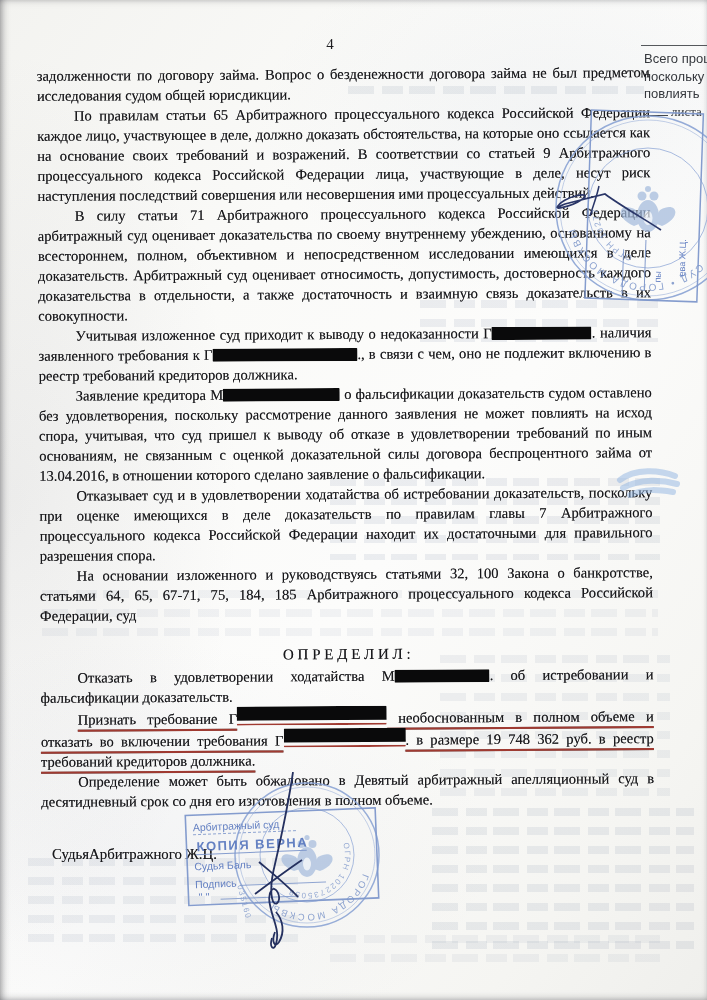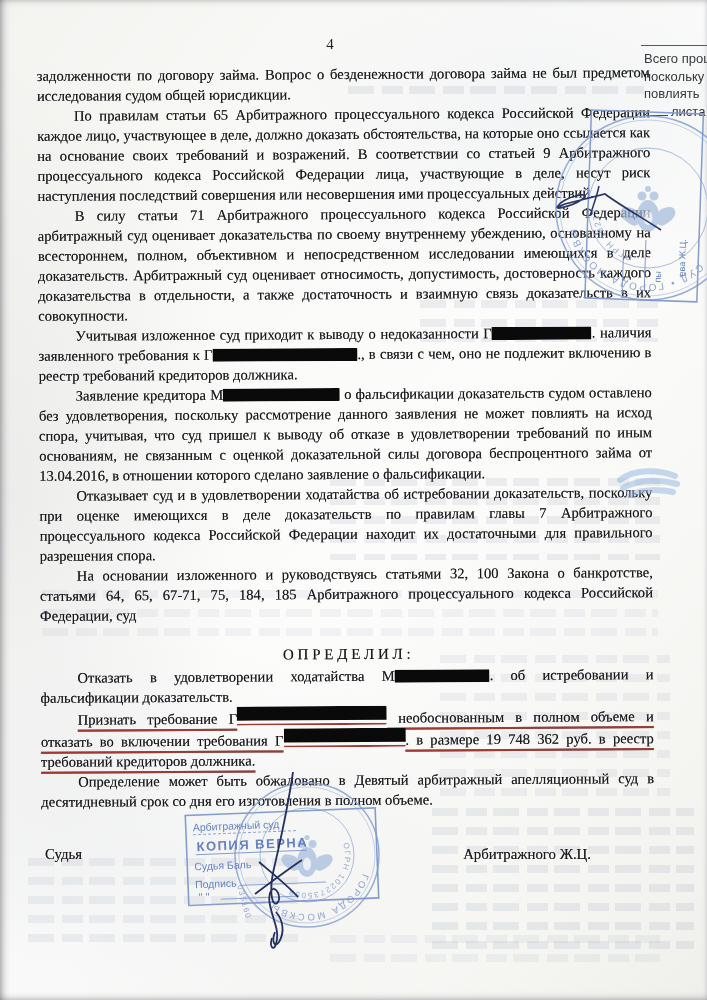--- a/index.html
+++ b/index.html
@@ -26,21 +26,21 @@
   .page-number{
     position:absolute;top:36px;left:300px;width:60px;text-align:center;
     font-size:15px;color:#1d1d20;
   }
   .binder-note{
     position:absolute;top:50px;left:644px;width:63px;overflow:hidden;
     font-family:"Liberation Sans", sans-serif;font-size:13px;line-height:17.5px;
     color:#35383d;white-space:nowrap;
   }
   .blankline{display:inline-block;width:22px;border-bottom:1.3px solid #44474c;height:11px;margin-right:3px;}
-  .note-line4{padding-left:2px;}
+  .note-line4{padding-left:2px;font-family:Liberation Serif, serif;}
   .doc-text{
     position:absolute;top:64px;left:39px;width:613px;
     font-size:14.6px;line-height:20px;color:#18181b;
     text-align:justify;
     transform:rotate(-0.35deg);
     text-shadow:0 0 .45px rgba(10,10,15,.6);
     z-index:2;
   }
   .para{margin:0;text-indent:37px;}
   .para.body-noindent{text-indent:0;}
@@ -50,22 +50,22 @@
     border-radius:1px;box-sizing:content-box;background-clip:content-box;
   }
   .u-red{
     text-decoration:underline;
     text-decoration-color:#a03a31;
     text-decoration-thickness:2px;
     text-underline-offset:4.5px;
   }
   .u-red .redact{border-bottom:2px solid #a03a31;padding-bottom:3.5px;}
   .signature-row{
-    position:absolute;top:846px;left:45px;width:546px;display:flex;
-    justify-content:space-between;font-size:14.8px;color:#1a1a1d;z-index:2;
+    position:absolute;top:846px;left:52px;width:546px;display:flex;
+    font-size:14.8px;color:#1a1a1d;z-index:2;
     text-shadow:0 0 .45px rgba(10,10,15,.6);
   }
   
   .bleed{
     position:absolute;pointer-events:none;z-index:1;opacity:.85;
     background:repeating-linear-gradient(to bottom, rgba(118,132,158,.15) 0 8px, transparent 8px 19px);
     -webkit-mask-image:repeating-linear-gradient(to right, #000 0 26px, transparent 26px 34px, #000 34px 55px, transparent 55px 61px);
     mask-image:repeating-linear-gradient(to right, #000 0 26px, transparent 26px 34px, #000 34px 55px, transparent 55px 61px);
     filter:blur(.7px);
   }

